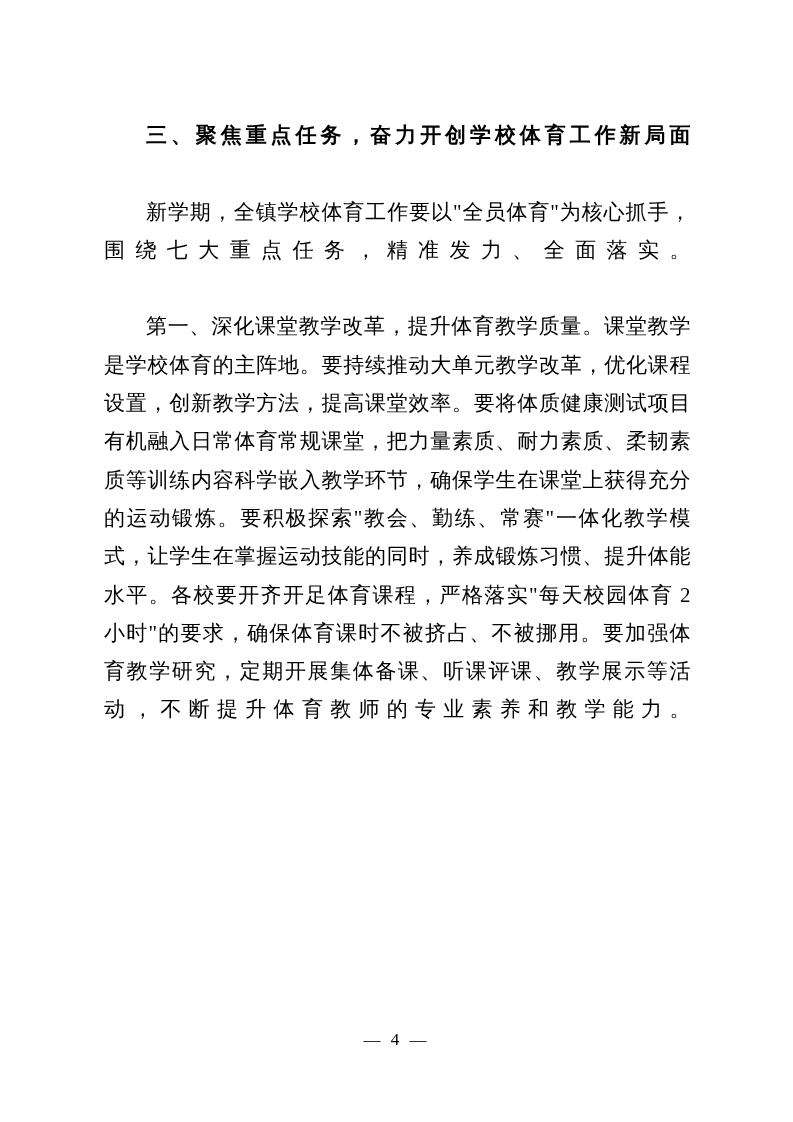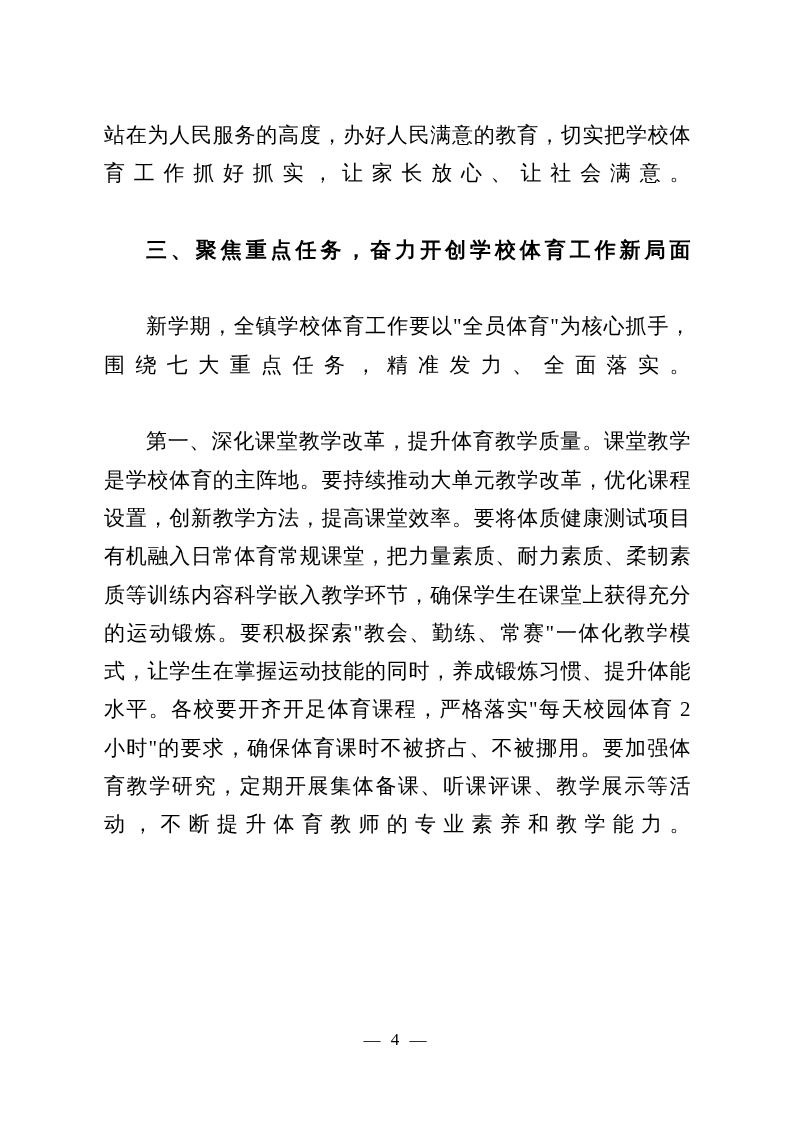--- a/index.html
+++ b/index.html
@@ -57,21 +57,20 @@
     font-size: 17px;
     letter-spacing: 3px;
     color: #000000;
   }
 </style>
 </head>
 <body>
 
 <div class="page">
   <div class="content">
-    <p class="para">站在为人民服务的高度，办好人民满意的教育，切实把学校体育工作抓好抓实，让家长放心、让社会满意。</p>
     <h2 class="para heading indent">三、聚焦重点任务，奋力开创学校体育工作新局面</h2>
     <p class="para indent">新学期，全镇学校体育工作要以"全员体育"为核心抓手，围绕七大重点任务，精准发力、全面落实。</p>
     <p class="para indent">第一、深化课堂教学改革，提升体育教学质量。课堂教学是学校体育的主阵地。要持续推动大单元教学改革，优化课程设置，创新教学方法，提高课堂效率。要将体质健康测试项目有机融入日常体育常规课堂，把力量素质、耐力素质、柔韧素质等训练内容科学嵌入教学环节，确保学生在课堂上获得充分的运动锻炼。要积极探索"教会、勤练、常赛"一体化教学模式，让学生在掌握运动技能的同时，养成锻炼习惯、提升体能水平。各校要开齐开足体育课程，严格落实"每天校园体育 2 小时"的要求，确保体育课时不被挤占、不被挪用。要加强体育教学研究，定期开展集体备课、听课评课、教学展示等活动，不断提升体育教师的专业素养和教学能力。</p>
 
   </div>
   <div class="footer">
     <span>— 4 —</span>
   </div>
 </div>
 

